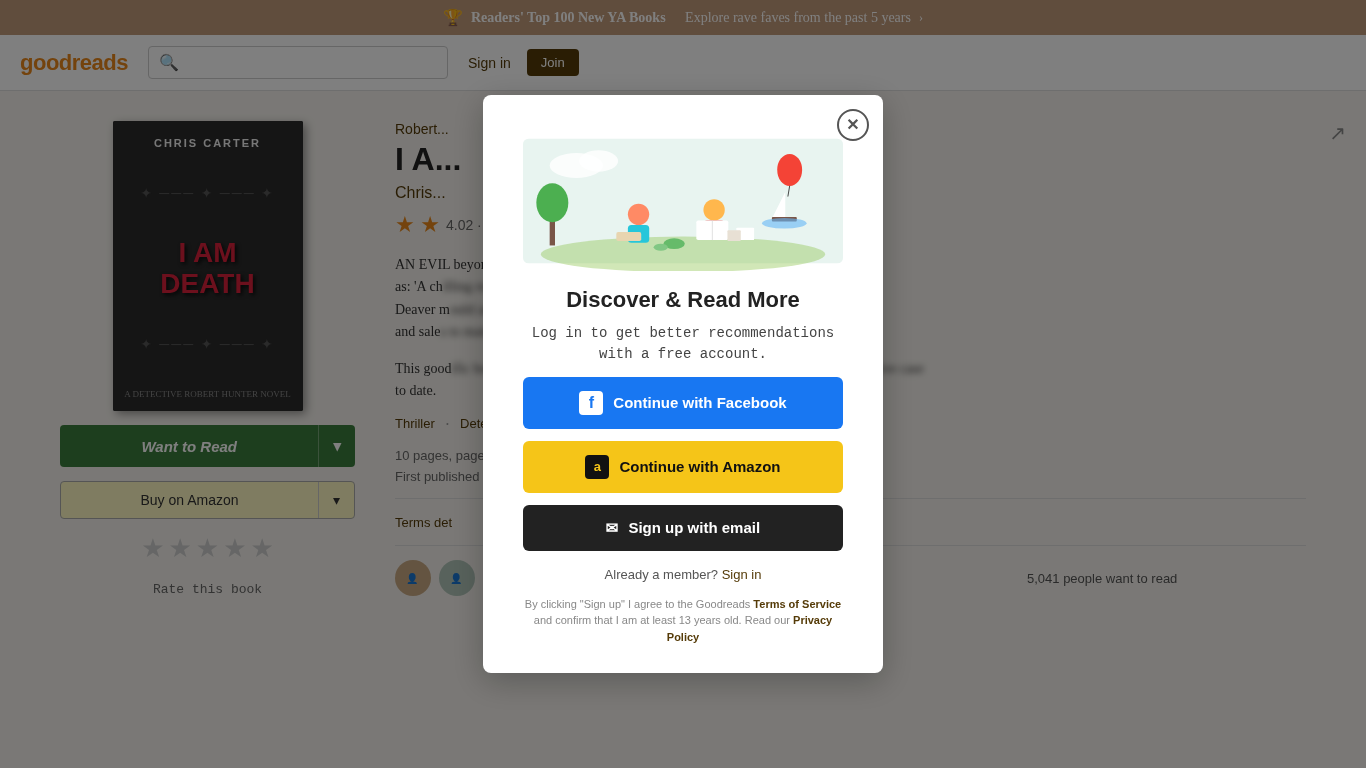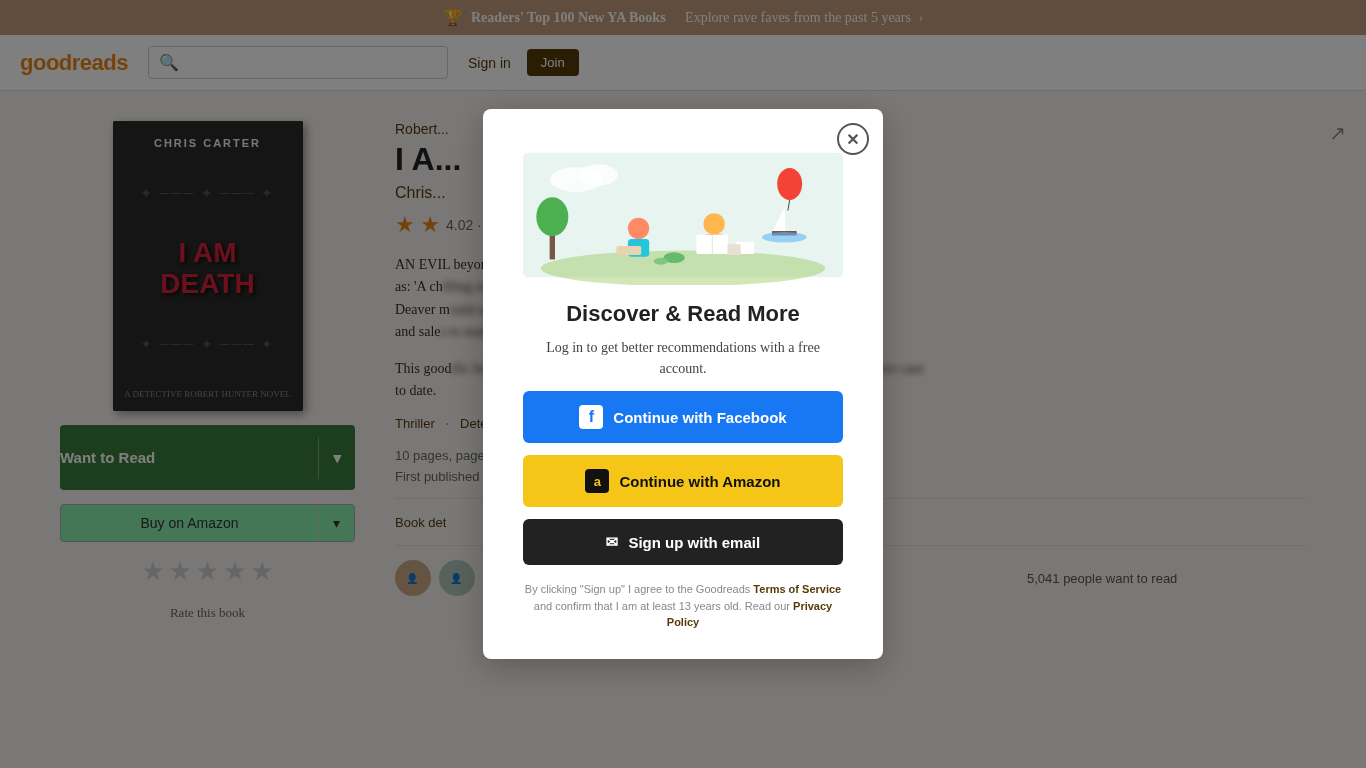--- a/index.html
+++ b/index.html
@@ -172,29 +172,30 @@
       font-family: sans-serif;
       font-weight: 600;
       cursor: pointer;
       display: flex;
       align-items: center;
       justify-content: space-between;
       padding: 0 0 0 0;
     }
     .want-to-read-main {
       flex: 1;
-      text-align: left;
-      padding: 24px 0;
+      text-align: center;
+      padding: 12px 0;
+      font-style: italic;
     }
     .want-to-read-arrow {
       border-left: 1px solid rgba(255,255,255,0.3);
       padding: 12px 14px;
     }
     .buy-amazon-btn {
-      background: #86efac;
+      background: #fef9c3;
       color: #333;
       border: 1px solid #aaa;
       border-radius: 4px;
       width: 295px;
       font-size: 14px;
       font-family: sans-serif;
       cursor: pointer;
       display: flex;
       align-items: center;
       justify-content: space-between;
@@ -208,21 +209,21 @@
       border-left: 1px solid #ccc;
       padding: 10px 14px;
     }
     .star-rating {
       display: flex;
       gap: 4px;
       font-size: 26px;
     }
     .star { color: #ccc; cursor: pointer; }
     .rate-label {
-      font-family: Liberation Serif, serif;
+      font-family: Liberation Mono, monospace;
       font-size: 13px;
       color: #666;
       margin-top: 4px;
     }
 
     
     .book-right {
       flex: 1;
     }
     .book-author-link {
@@ -345,21 +346,21 @@
       font-size: 22px;
       font-weight: bold;
       color: #222;
       margin-bottom: 10px;
       font-family: sans-serif;
     }
     .modal-subtitle {
       font-size: 14px;
       color: #444;
       margin-bottom: 12px;
-      font-family: Liberation Serif, serif;
+      font-family: Liberation Mono, monospace;
       line-height: 1.5;
     }
     .fb-btn {
       display: flex;
       align-items: center;
       justify-content: center;
       gap: 10px;
       background: #1877f2;
       color: #fff;
       border: none;
@@ -559,21 +560,21 @@
 
     <div class="book-meta">
       <span>10 pages,</span> <span>pages, Kindle Edition</span>
     </div>
     <div class="book-meta">
       <span>First publ</span><span>ished 2014</span>
     </div>
 
     <hr class="divider">
 
-    <a class="book-details-link">Book det</a>
+    <a class="book-details-link">Terms det</a>
 
     <hr class="divider">
 
     <div class="reading-friends">
       <div class="friend-avatar" style="background:#c8a882;">👤</div>
       <div class="friend-avatar" style="background:#b0c4b8;">👤</div>
       <div class="friend-avatar" style="background:#a0b4c8;">👤</div>
       <span class="readers-count" style="margin-left: 500px;">5,041 people want to read</span>
     </div>
   </div>
@@ -637,20 +638,24 @@
     <button class="amazon-btn">
       <span style="width:24px;height:24px;background:#111;color:#f5c518;border-radius:4px;display:flex;align-items:center;justify-content:center;font-weight:900;font-size:13px;font-family:sans-serif;">a</span>
       <span>Continue with Amazon</span>
     </button>
 
     <button class="email-btn">
       <span>✉</span>
       <span>Sign up with email</span>
     </button>
 
+    <div class="already-member">
+      <span>Already a member?</span>
+      <a>Sign in</a>
+    </div>
 
     <div class="terms-text">
       <span>By clicking "Sign up" I agree to the Goodreads</span>
       <a>Terms of Service</a>
       <span>and confirm that I am at least 13 years old. Read our</span>
       <a>Privacy Policy</a>
     </div>
   </div>
 </div>
 

